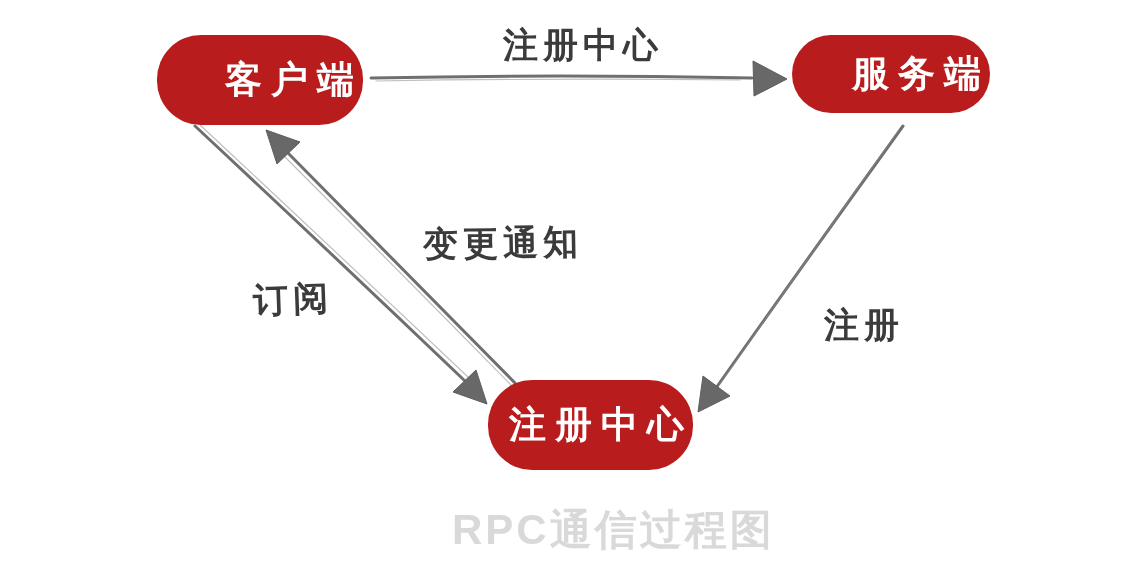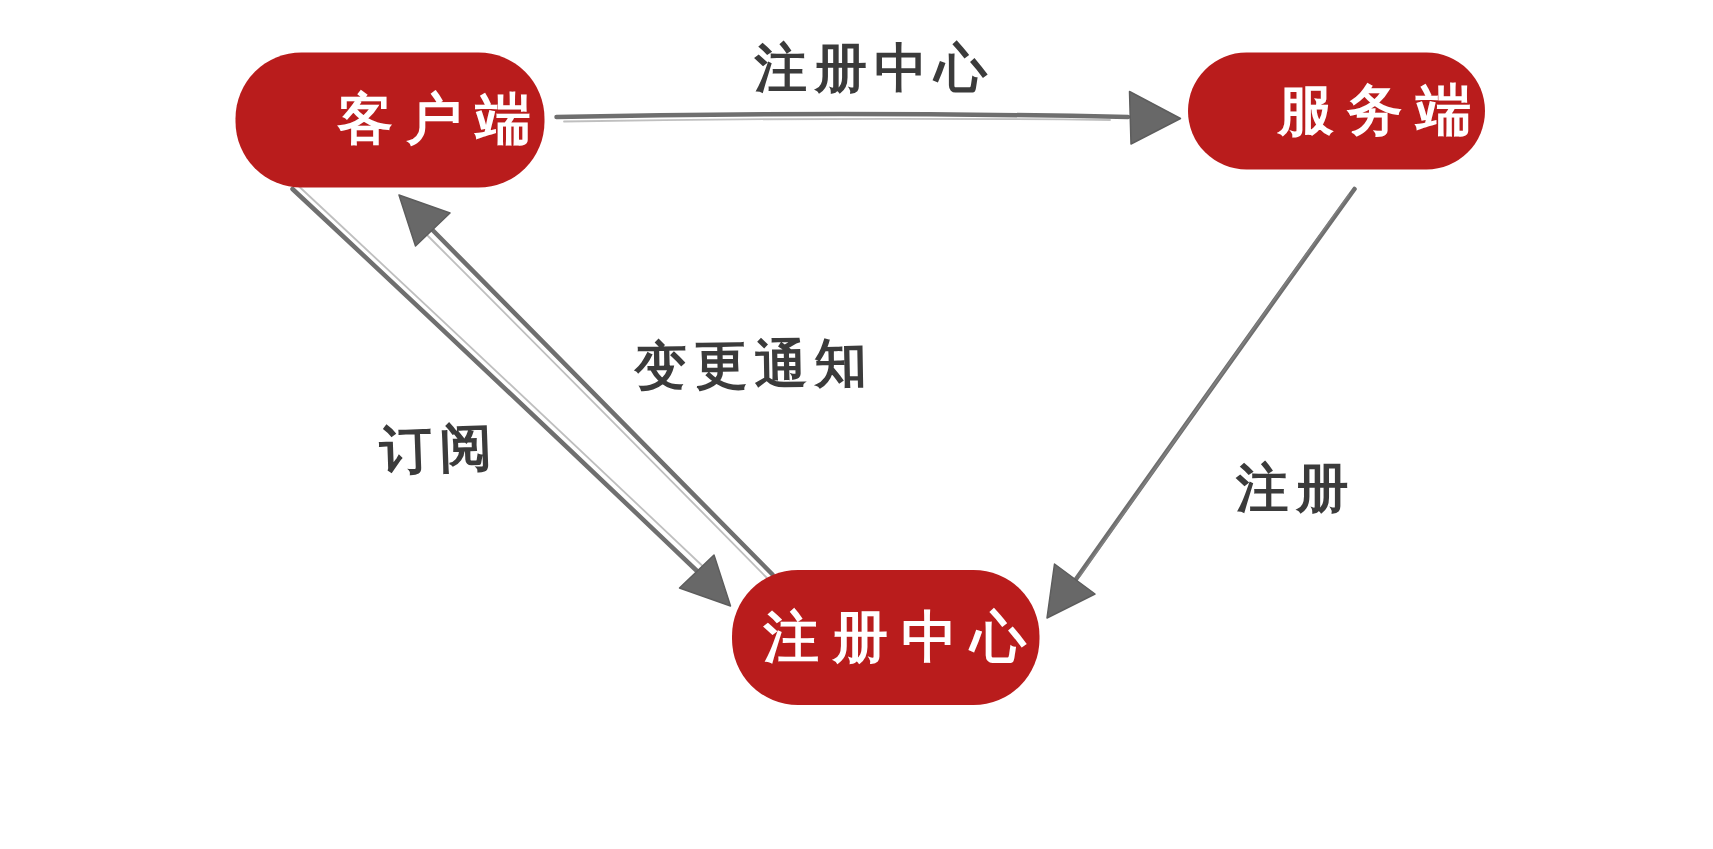--- a/index.html
+++ b/index.html
@@ -126,14 +126,15 @@
   </div>
 
   <div class="edge-label label-service-call">注册中心</div>
 
   <div class="edge-label label-register">注册</div>
 
   <div class="edge-label label-subscribe">订阅</div>
 
   <div class="edge-label label-change-notify">变更通知</div>
 
+  <div class="diagram-title">RPC通信过程图</div>
 
 </div>
 
 </body></html>

